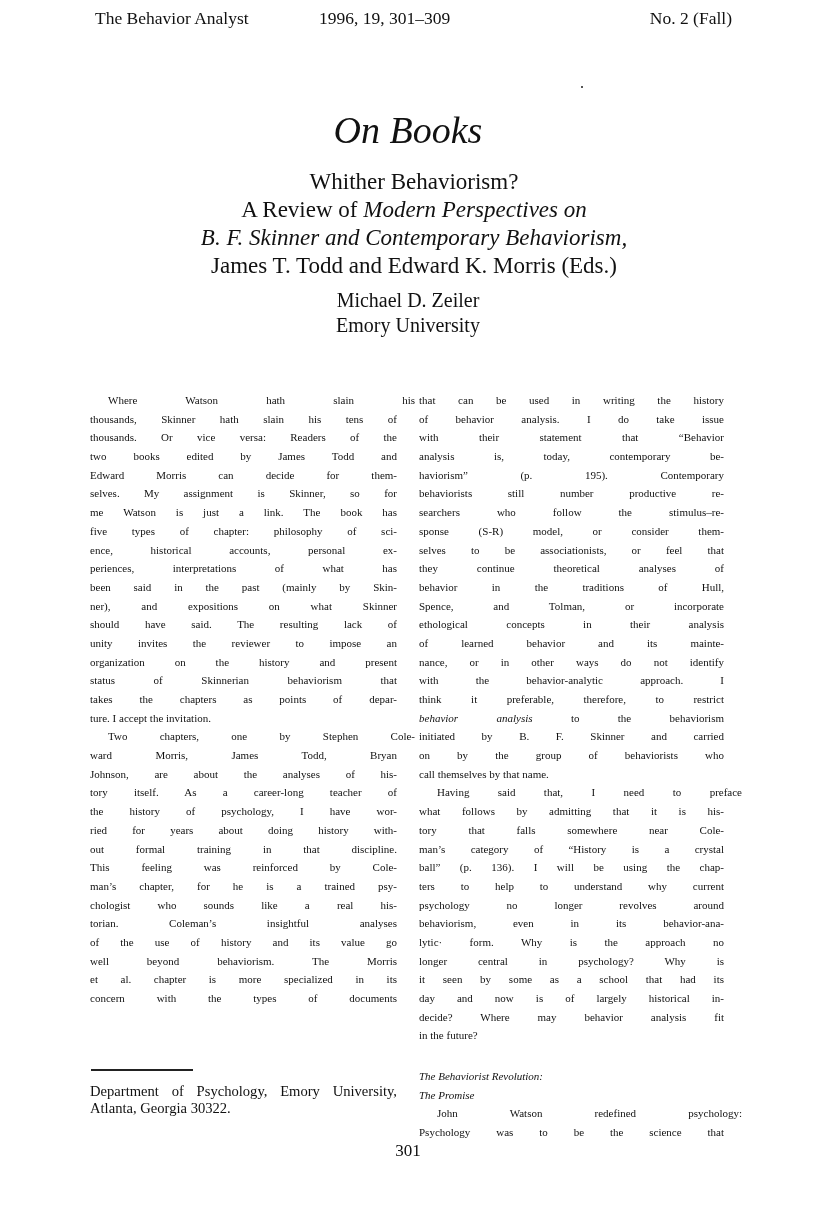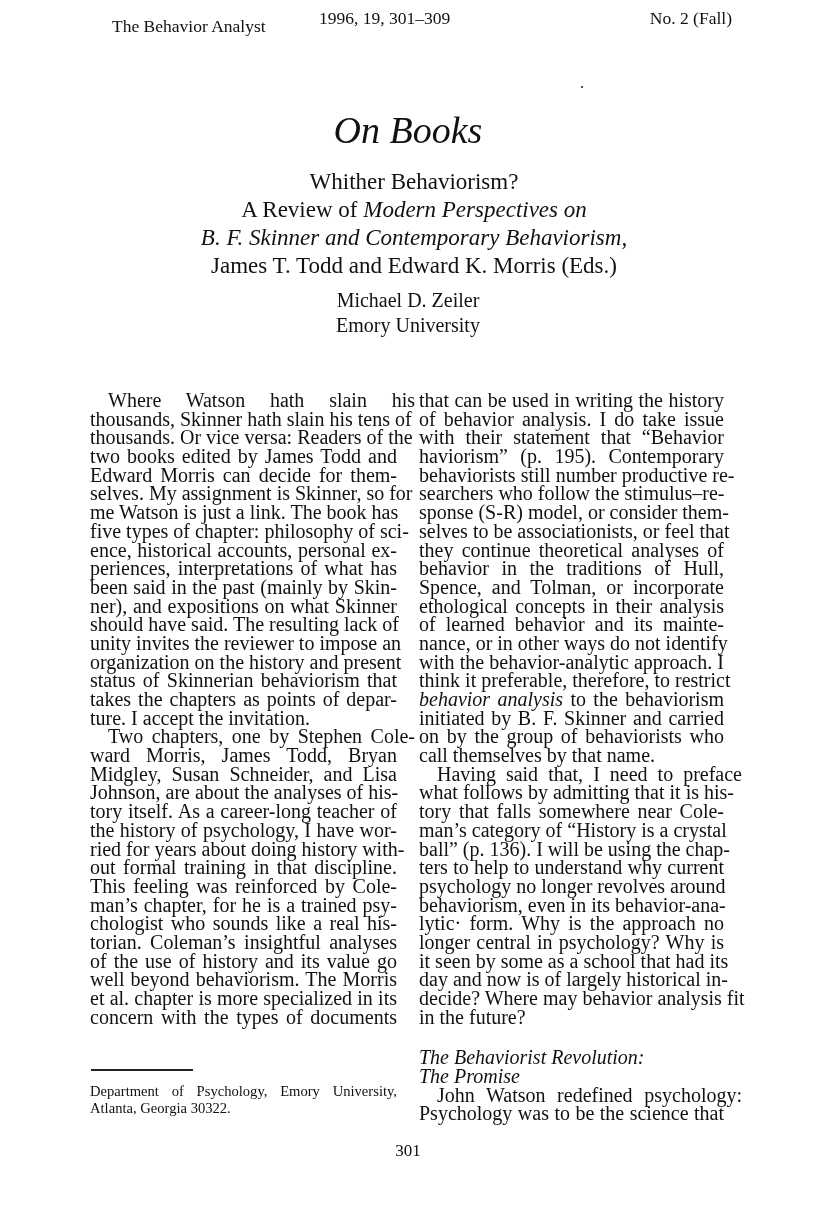--- a/index.html
+++ b/index.html
@@ -17,21 +17,21 @@
     }
     .running-head {
       position: absolute;
       top: 6px;
       left: 92px;
       width: 640px;
       height: 24px;
       font-size: 17.5px;
       line-height: 24px;
     }
-    .running-head .rh-journal { position: absolute; left: 20px; top: 0; margin-top: 8px; }
+    .running-head .rh-journal { position: absolute; left: 3px; top: 0; }
     .running-head .rh-citation { position: absolute; left: 227px; top: 0; }
     .running-head .rh-issue { position: absolute; right: 0px; top: 0; }
 
     .section-title {
       position: absolute;
       top: 108px;
       left: 0;
       width: 816px;
       text-align: center;
       font-style: italic;
@@ -56,21 +56,21 @@
       left: 0;
       width: 816px;
       text-align: center;
       font-size: 20px;
       line-height: 25px;
     }
     .byline .line { display: block; }
 
     .column {
       position: absolute;
-      font-size: 20px;
+      font-size: 11px;
       line-height: 18.7px;
       text-align: justify;
       hyphens: manual;
     }
     .col-left {
       top: 391px;
       left: 90px;
       width: 307px;
     }
     .col-right {
@@ -184,21 +184,20 @@
     <span class="line">should have said. The resulting lack of</span>
     <span class="line">unity invites the reviewer to impose an</span>
     <span class="line">organization on the history and present</span>
     <span class="line">status of Skinnerian behaviorism that</span>
     <span class="line">takes the chapters as points of depar-</span>
     <span class="line last">ture. I accept the invitation.</span>
   </div>
   <div>
     <span class="line indent">Two chapters, one by Stephen Cole-</span>
     <span class="line">ward Morris, James Todd, Bryan</span>
-    <span class="line">Midgley, Susan Schneider, and Lisa</span>
     <span class="line">Johnson, are about the analyses of his-</span>
     <span class="line">tory itself. As a career-long teacher of</span>
     <span class="line">the history of psychology, I have wor-</span>
     <span class="line">ried for years about doing history with-</span>
     <span class="line">out formal training in that discipline.</span>
     <span class="line">This feeling was reinforced by Cole-</span>
     <span class="line">man’s chapter, for he is a trained psy-</span>
     <span class="line">chologist who sounds like a real his-</span>
     <span class="line">torian. Coleman’s insightful analyses</span>
     <span class="line">of the use of history and its value go</span>
@@ -212,20 +211,21 @@
 <div class="footnote">
   <span class="line">Department of Psychology, Emory University,</span>
   <span class="line last">Atlanta, Georgia 30322.</span>
 </div>
 
 <div class="column col-right">
   <div>
     <span class="line">that can be used in writing the history</span>
     <span class="line">of behavior analysis. I do take issue</span>
     <span class="line">with their statement that “Behavior</span>
+    <span class="line">analysis is, today, contemporary be-</span>
     <span class="line">haviorism” (p. 195). Contemporary</span>
     <span class="line">behaviorists still number productive re-</span>
     <span class="line">searchers who follow the stimulus–re-</span>
     <span class="line">sponse (S-R) model, or consider them-</span>
     <span class="line">selves to be associationists, or feel that</span>
     <span class="line">they continue theoretical analyses of</span>
     <span class="line">behavior in the traditions of Hull,</span>
     <span class="line">Spence, and Tolman, or incorporate</span>
     <span class="line">ethological concepts in their analysis</span>
     <span class="line">of learned behavior and its mainte-</span>

